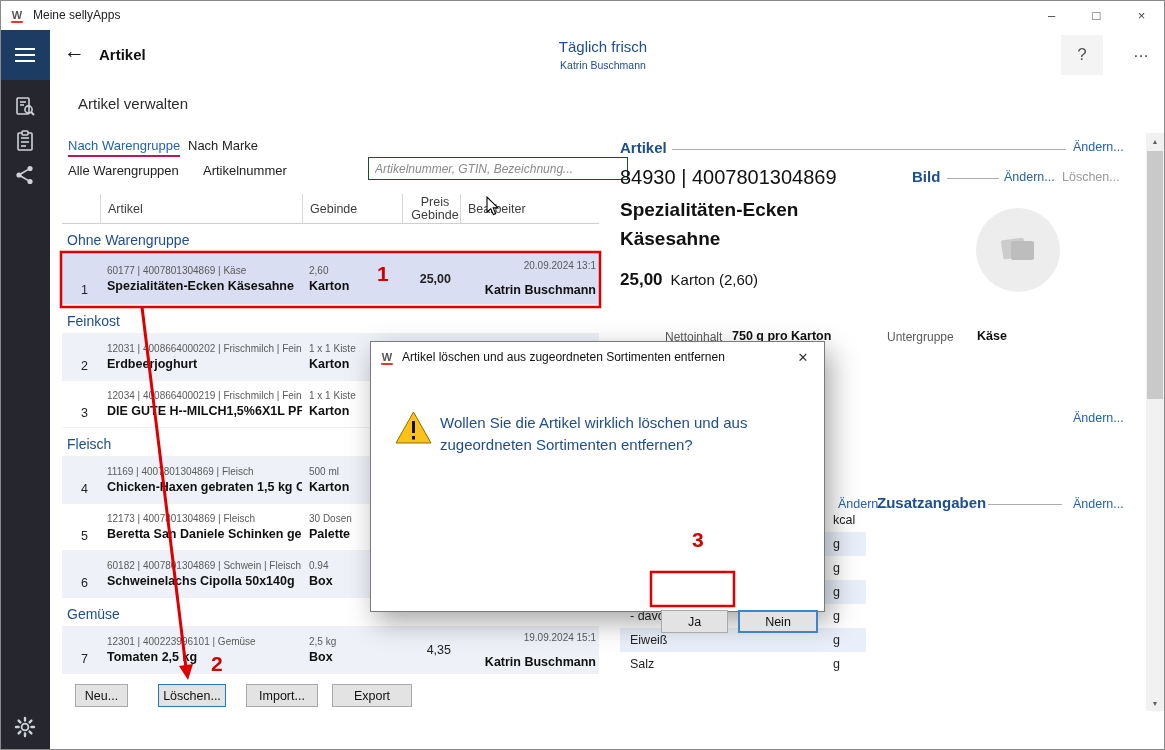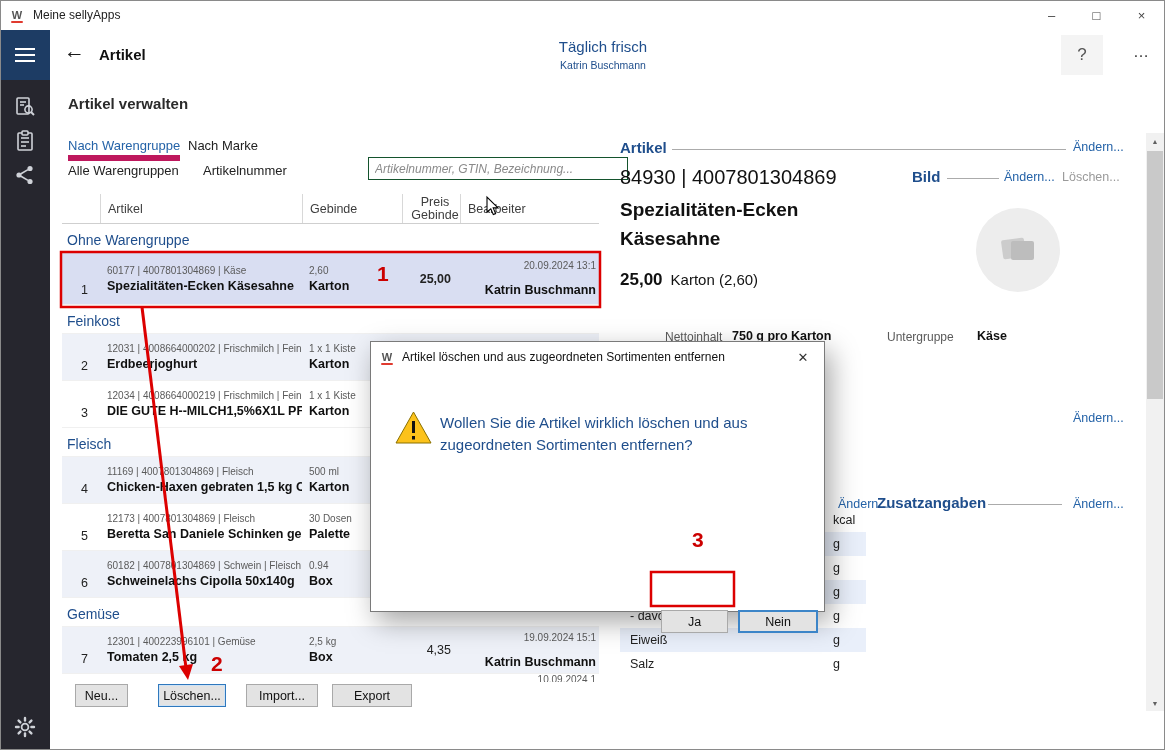--- a/index.html
+++ b/index.html
@@ -33,23 +33,23 @@
   .help-btn { position:absolute; right:62px; top:5px; width:42px; height:40px; background:#f4f4f4;
               display:flex; align-items:center; justify-content:center; font-size:17px; color:#555; }
   .more-btn { position:absolute; right:14px; top:13px; font-size:16px; color:#333; letter-spacing:2px; }
 
   
   .sidebar { position:absolute; left:0; top:80px; width:50px; height:670px; background:#26262e; z-index:4; }
   .side-icon { position:absolute; left:0; width:50px; display:flex; justify-content:center; }
   .si-1 { top:16px; } .si-2 { top:50px; } .si-3 { top:84px; } .si-gear { top:636px; }
 
   
-  .page-heading { position:absolute; left:68px; top:95px; font-size:15px; font-weight:bold; color:#2b2b2b; }
+  .page-heading { position:absolute; left:78px; top:95px; font-size:15px; font-weight:normal; color:#2b2b2b; }
   .tab { position:absolute; top:138px; font-size:13px; color:#222; }
-  .tab.active { color:#2563a8; border-bottom:6px solid #be185d; padding-bottom:2px; }
+  .tab.active { color:#2563a8; border-bottom:2px solid #be185d; padding-bottom:2px; }
   .tab-1 { left:68px; } .tab-2 { left:188px; }
   .filter-lbl { position:absolute; top:163px; font-size:13px; color:#222; }
   .fl-1 { left:68px; } .fl-2 { left:203px; }
   .search-input { position:absolute; left:368px; top:157px; width:260px; height:23px;
                   border:1px solid #14532d; font-size:12px; padding:0 6px; color:#333;
                   font-family:"Liberation Sans","DejaVu Sans",sans-serif; }
   .search-input::placeholder { font-style:italic; color:#8a8a8a; }
 
   
   .article-table { position:absolute; left:62px; top:194px; width:537px; height:488px; overflow:hidden; background:#fff; }
@@ -337,29 +337,20 @@
         <div class="meta">2,5 kg</div>
       <div class="nm">Box</div>
       </div>
     <div class="c-preis">4,35</div>
     <div class="c-bearb">
         <div class="meta">19.09.2024 15:1</div>
       <div class="nm">Katrin Buschmann</div>
       </div>
   </div>
 
-  <div class="partial-row">
-    <div></div>
-      <div></div>
-      <div></div>
-      <div></div>
-    <div class="c-bearb">
-        <div class="meta">10.09.2024 1</div>
-      </div>
-  </div>
 </div>
 
 <div class="btn" id="btn-neu">Neu...</div>
 <div class="btn" id="btn-loeschen">Löschen...</div>
 <div class="btn" id="btn-import">Import...</div>
 <div class="btn" id="btn-export">Export</div>
 
 <div class="sec-title" style="left:620px;top:139px;">Artikel</div>
 <div class="sec-line" style="left:672px;top:149px;width:394px;"></div>
 <div class="link" style="left:1073px;top:140px;">Ändern...</div>

